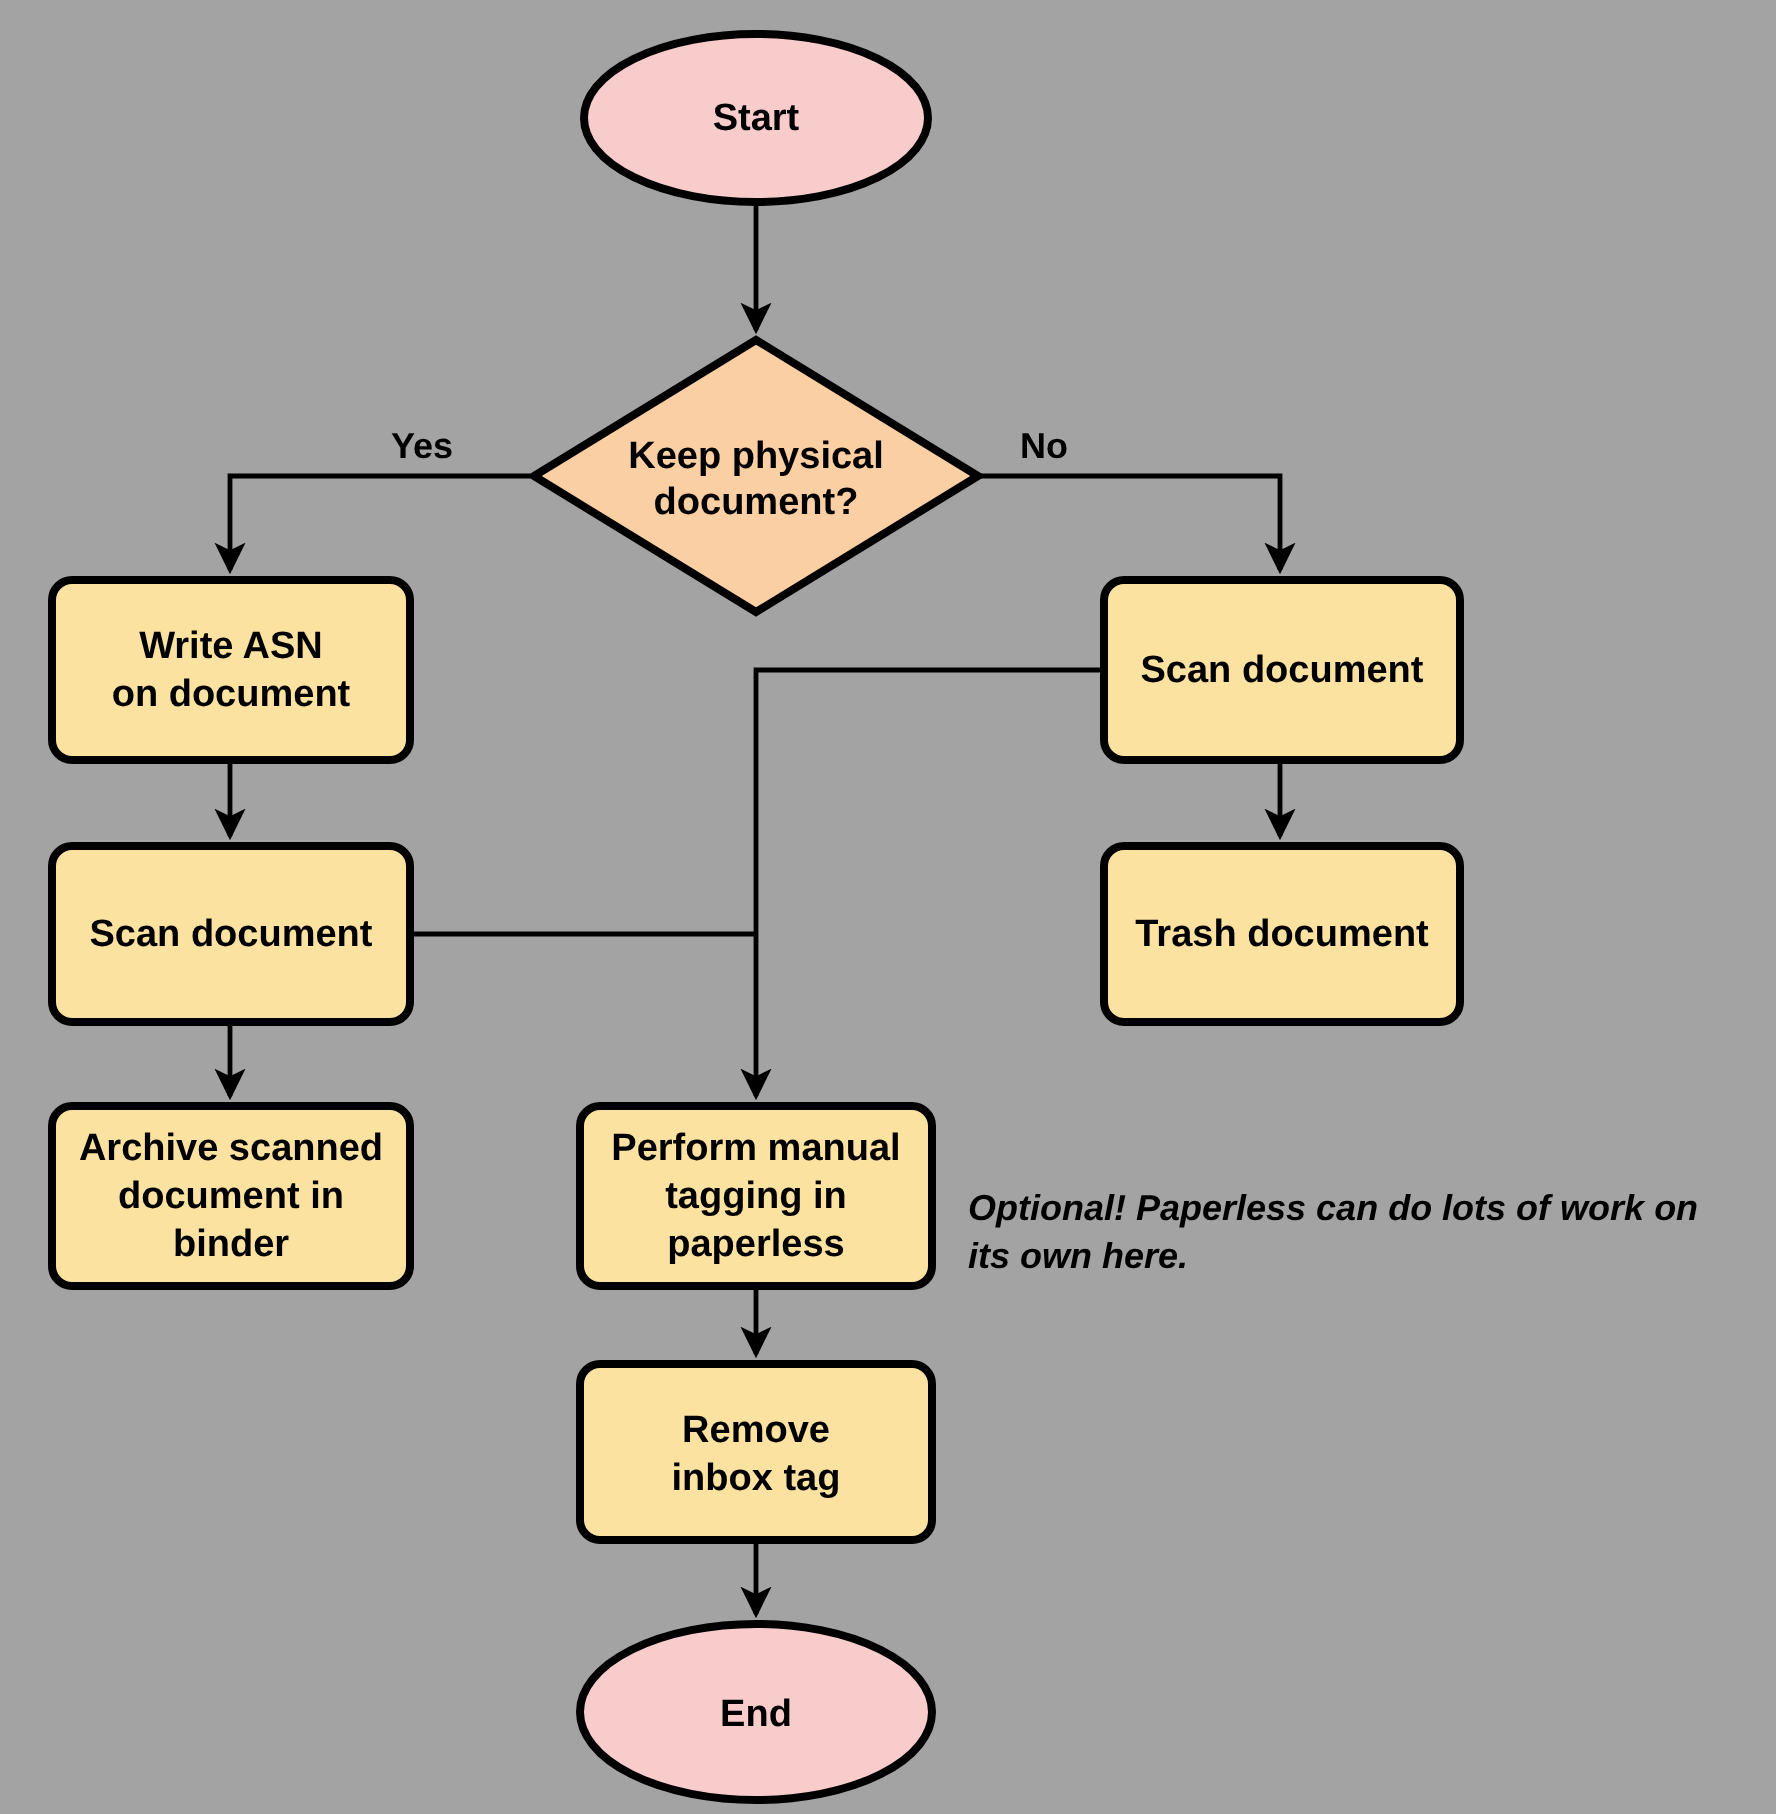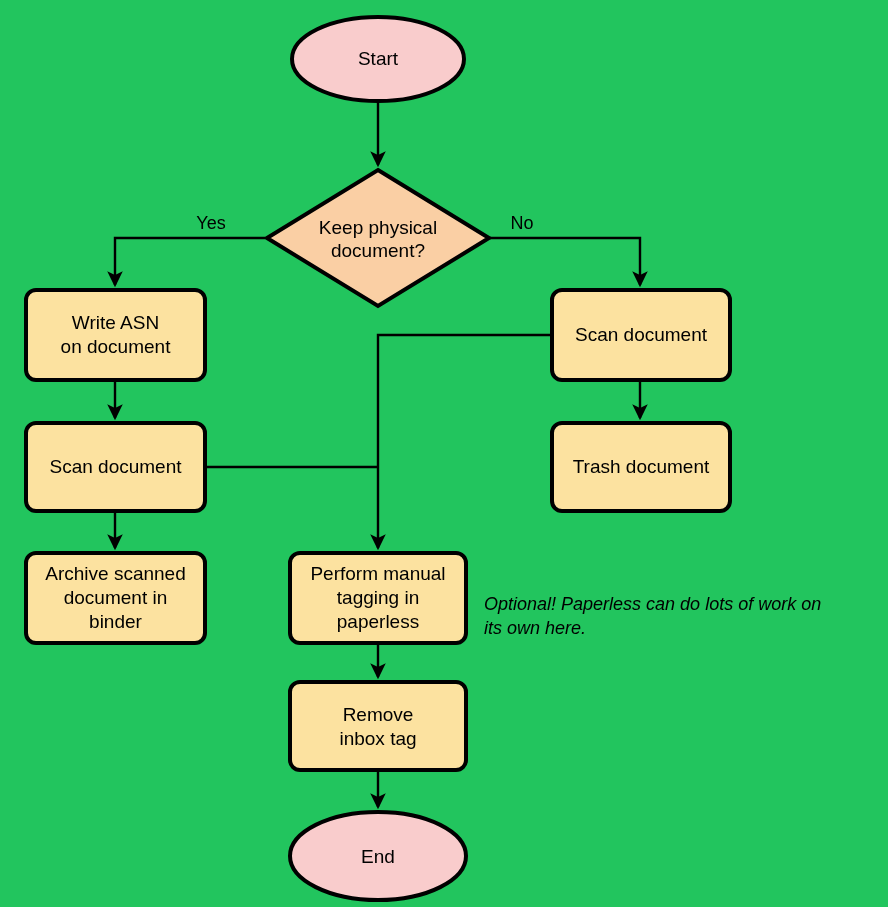--- a/index.html
+++ b/index.html
@@ -9,22 +9,23 @@
     background: #ffffff;
   }
   body {
     font-family: "Liberation Sans", sans-serif;
     -webkit-font-smoothing: antialiased;
   }
   #flow-root {
     position: relative;
     width: 888px;
     height: 907px;
-    background: #22c55e;
+    background: #a3a3a3;
     overflow: hidden;
+    font-weight: bold;
   }
   #flow-svg {
     position: absolute;
     left: 0;
     top: 0;
     width: 888px;
     height: 907px;
   }
   .node-text {
     font-family: "Liberation Sans", sans-serif;

